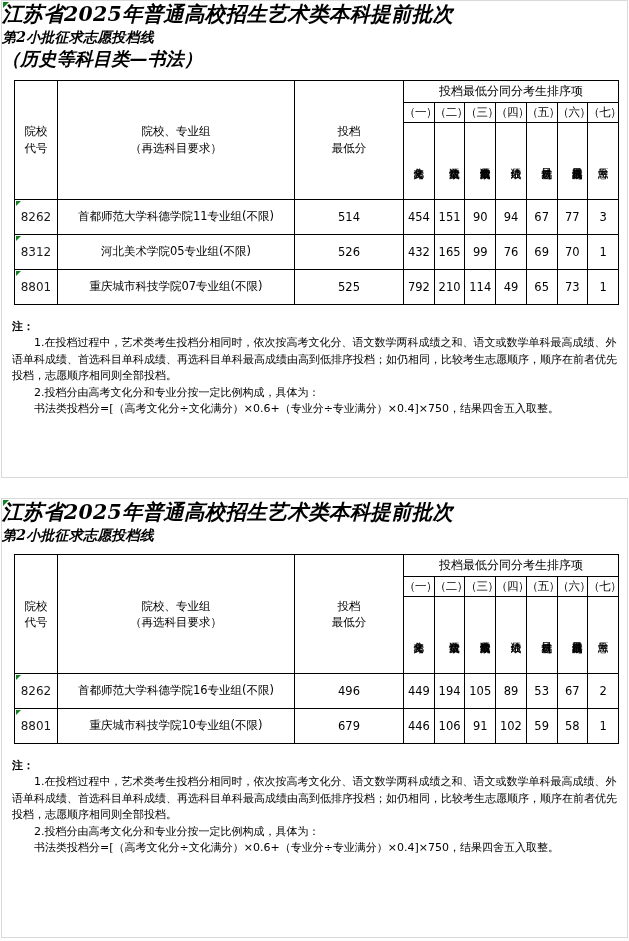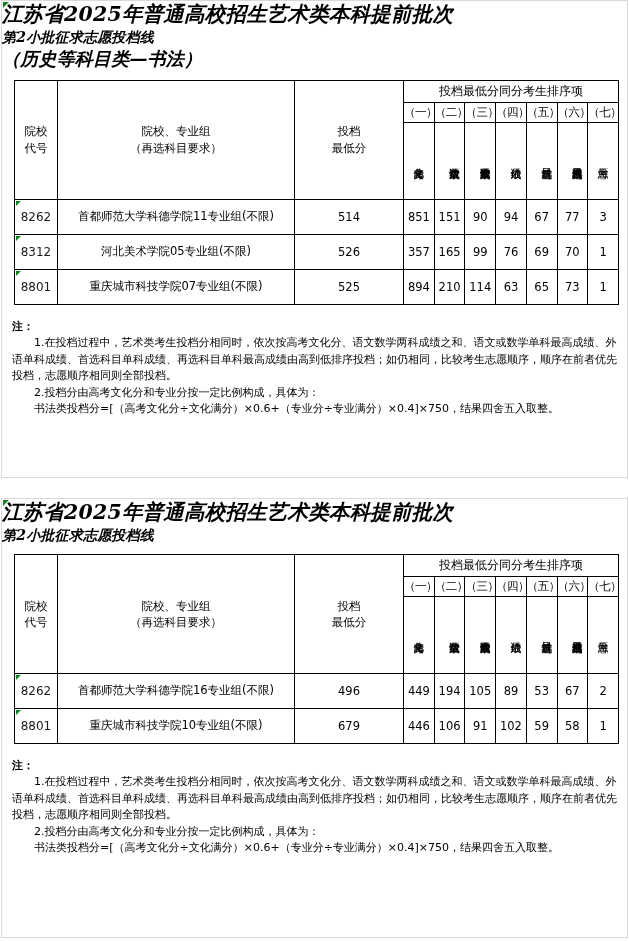--- a/index.html
+++ b/index.html
@@ -209,48 +209,48 @@
             <th class="h-sub hdr-vert"><span class="vtext two" style="height:70px;width:21px;">首选科目成绩</span></th>
             <th class="h-sub hdr-vert"><span class="vtext two" style="height:70px;width:21px;">再选科目最高成绩</span></th>
             <th class="h-sub hdr-vert"><span class="vtext">志愿号</span></th>
           </tr>
         </thead>
         <tbody id="body-0">
             <tr>
               <td class="c-code"><span class="cellflag"></span>8262</td>
               <td class="c-name">首都师范大学科德学院11专业组(不限)</td>
               <td class="c-score">514</td>
-              <td class="c-sub">851</td>
+              <td class="c-sub">454</td>
               <td class="c-sub">151</td>
               <td class="c-sub">90</td>
               <td class="c-sub">94</td>
               <td class="c-sub">67</td>
               <td class="c-sub">77</td>
               <td class="c-sub">3</td>
             </tr>
             <tr>
               <td class="c-code"><span class="cellflag"></span>8312</td>
               <td class="c-name">河北美术学院05专业组(不限)</td>
               <td class="c-score">526</td>
-              <td class="c-sub">357</td>
+              <td class="c-sub">432</td>
               <td class="c-sub">165</td>
               <td class="c-sub">99</td>
               <td class="c-sub">76</td>
               <td class="c-sub">69</td>
               <td class="c-sub">70</td>
               <td class="c-sub">1</td>
             </tr>
             <tr>
               <td class="c-code"><span class="cellflag"></span>8801</td>
               <td class="c-name">重庆城市科技学院07专业组(不限)</td>
               <td class="c-score">525</td>
-              <td class="c-sub">894</td>
+              <td class="c-sub">792</td>
               <td class="c-sub">210</td>
               <td class="c-sub">114</td>
-              <td class="c-sub">63</td>
+              <td class="c-sub">49</td>
               <td class="c-sub">65</td>
               <td class="c-sub">73</td>
               <td class="c-sub">1</td>
             </tr>
           </tbody>
       </table>
     </div>
 
     <div class="notes">
       <p class="n-head">注：</p>

